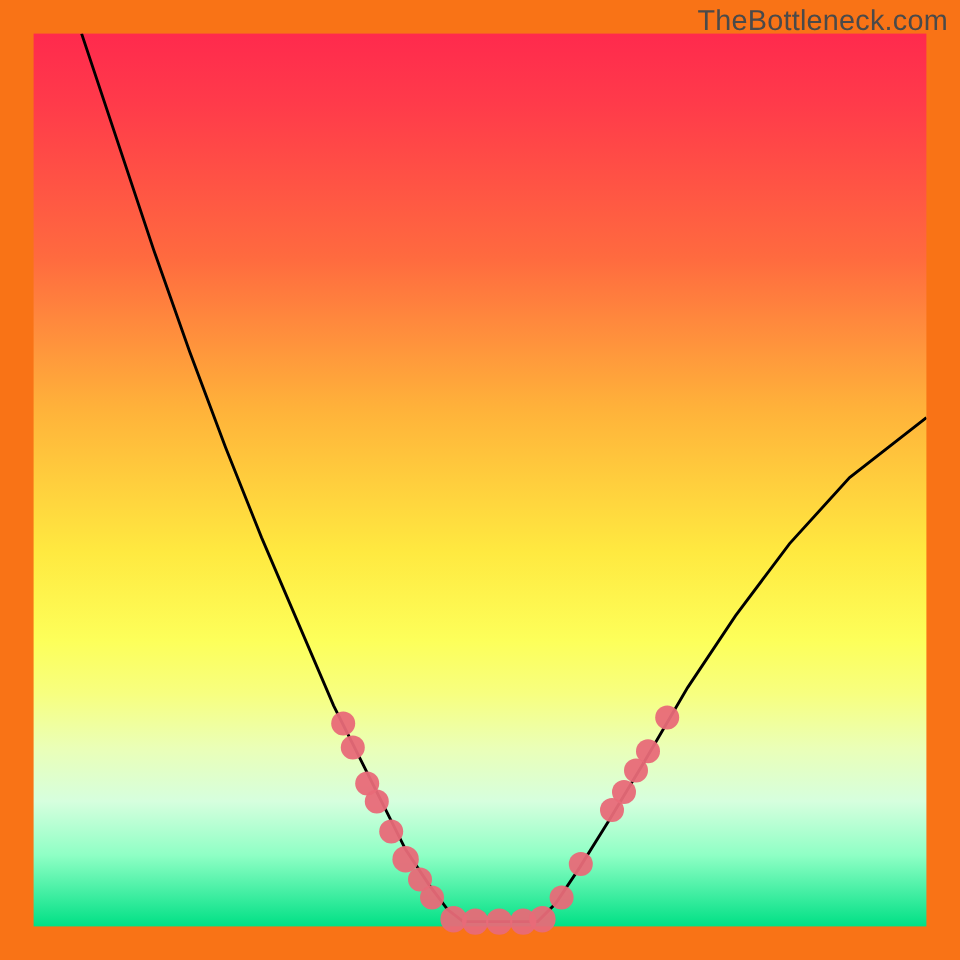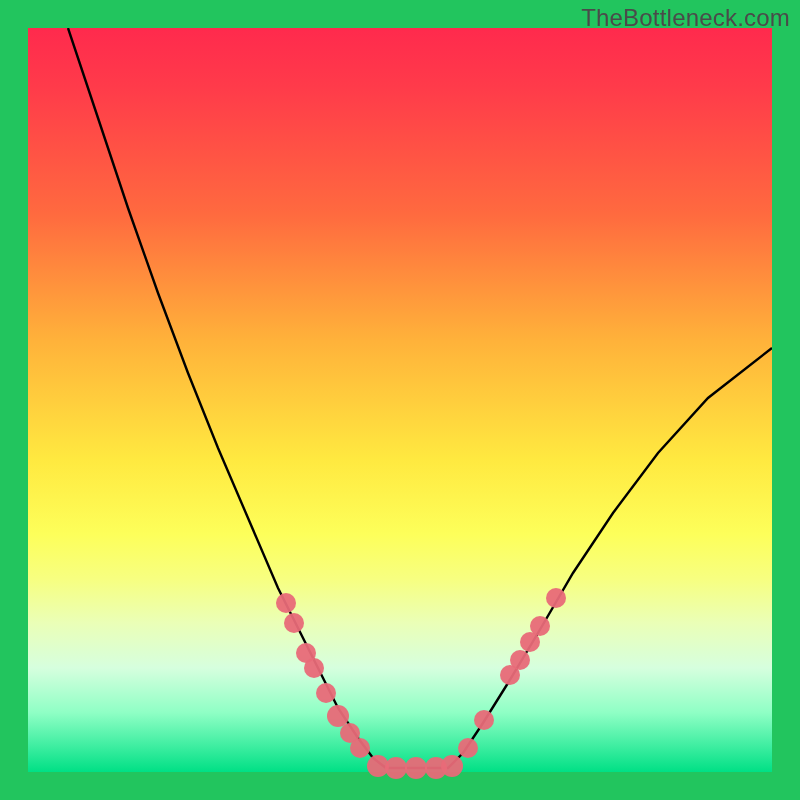--- a/index.html
+++ b/index.html
@@ -10,21 +10,21 @@
     overflow: hidden;
     background: #000;
     font-family: Arial, Helvetica, sans-serif;
   }
   .frame {
     position: absolute;
     top: 0;
     left: 0;
     width: 800px;
     height: 800px;
-    background: #22c55e;
+    background: #f97316;
   }
   .plot {
     position: absolute;
     top: 28px;
     left: 28px;
     width: 744px;
     height: 744px;
     background: linear-gradient(
       to bottom,
       #ff2a4d 0%,

